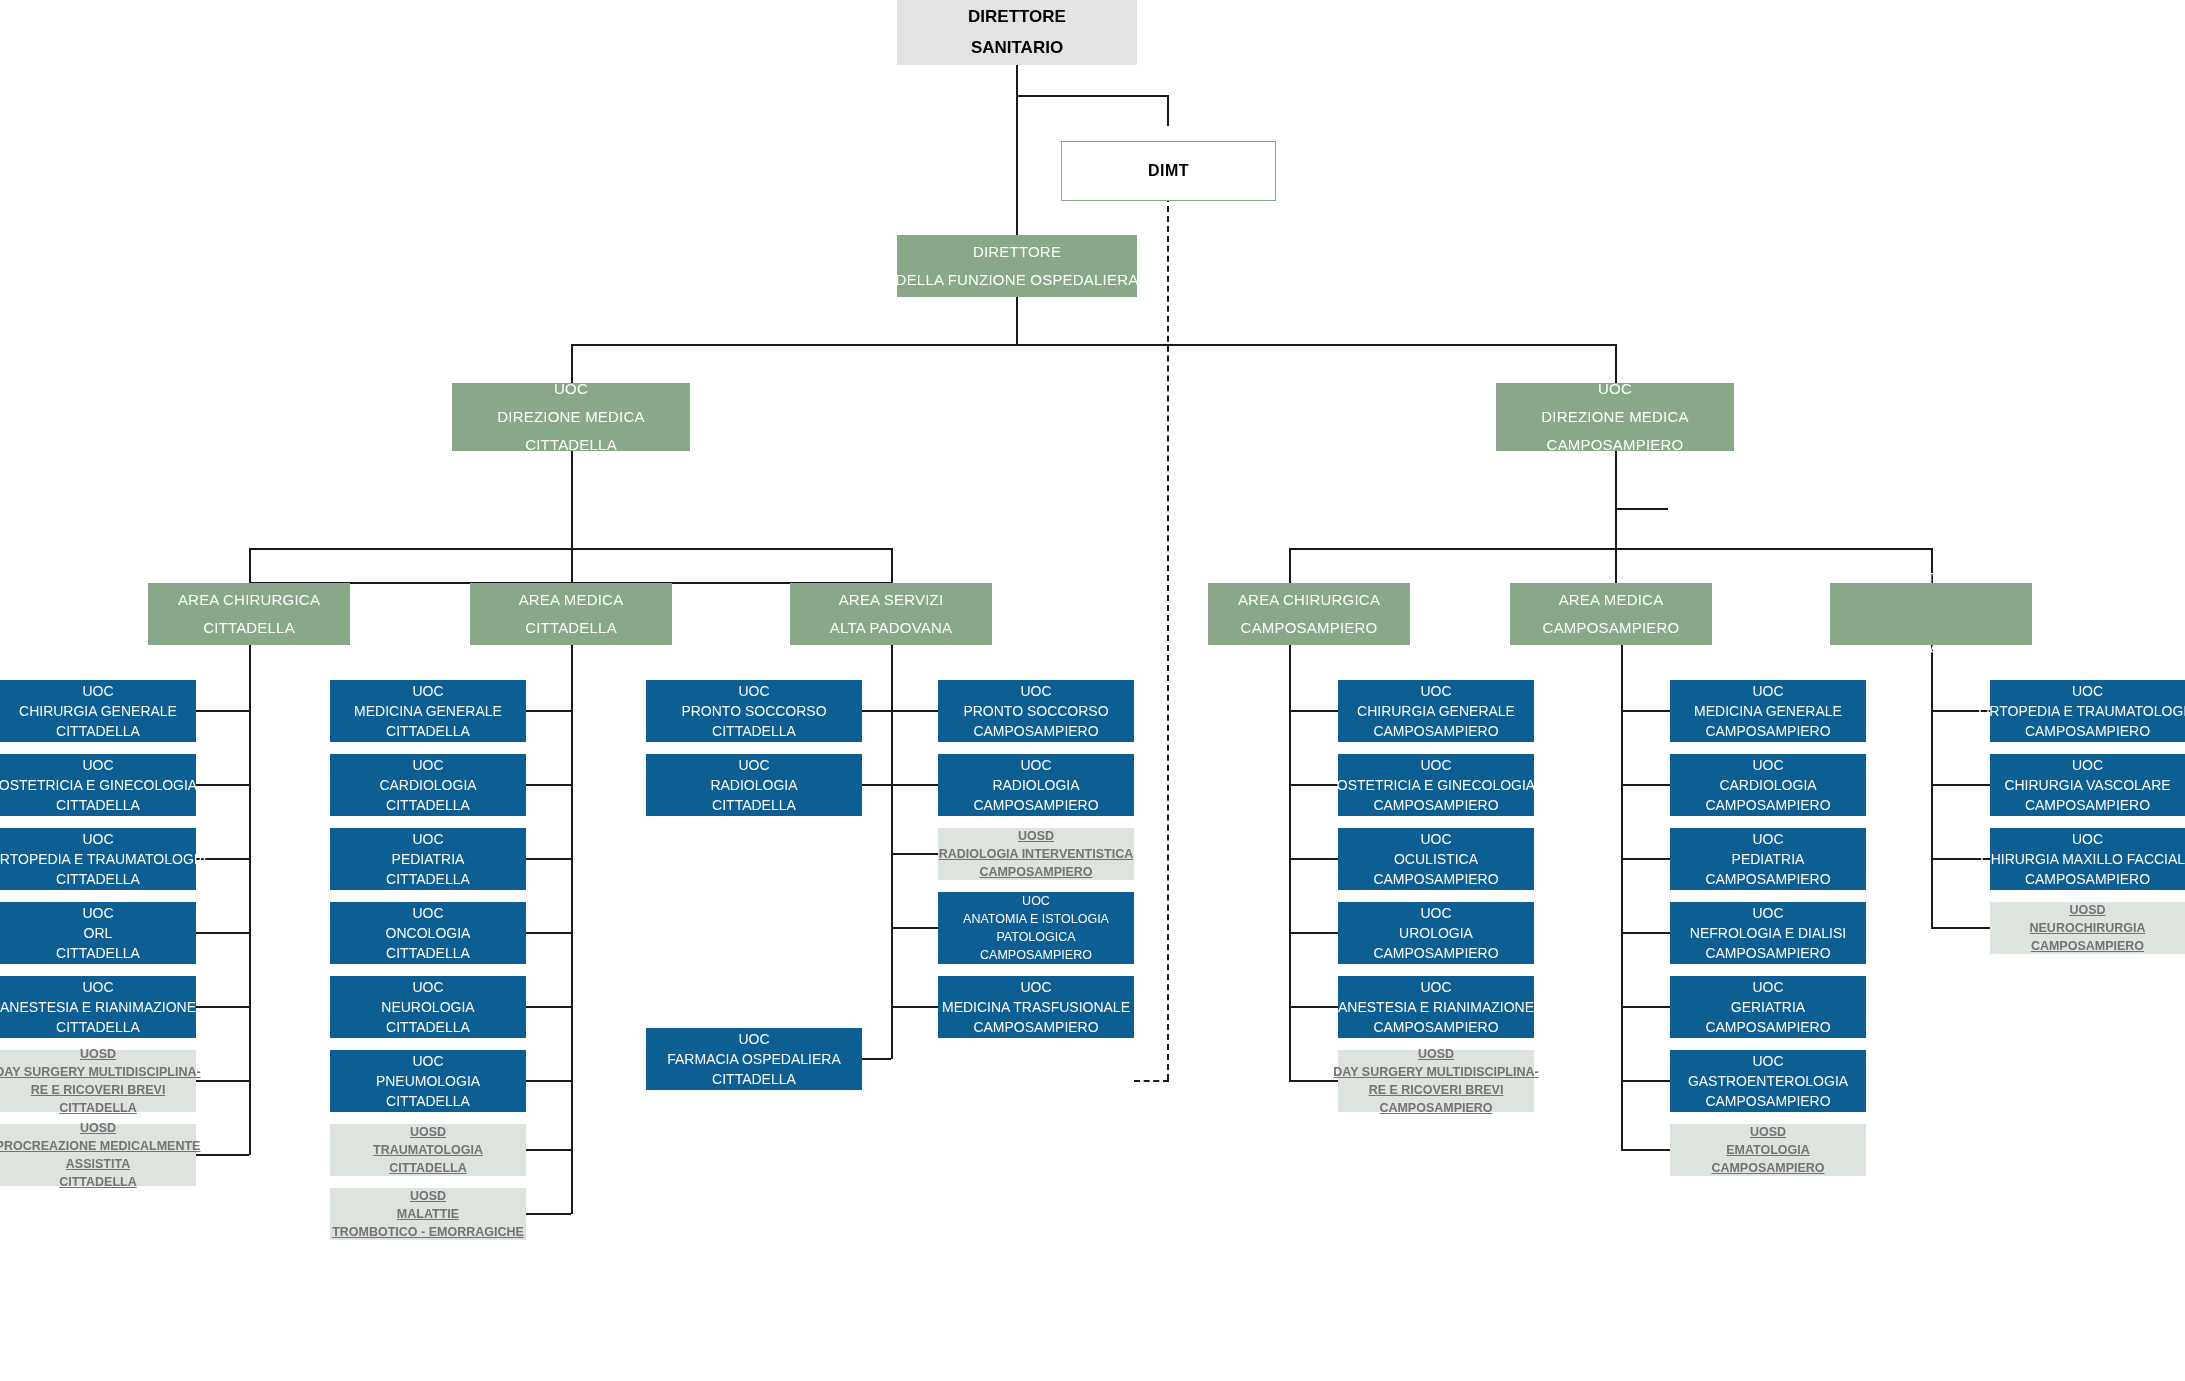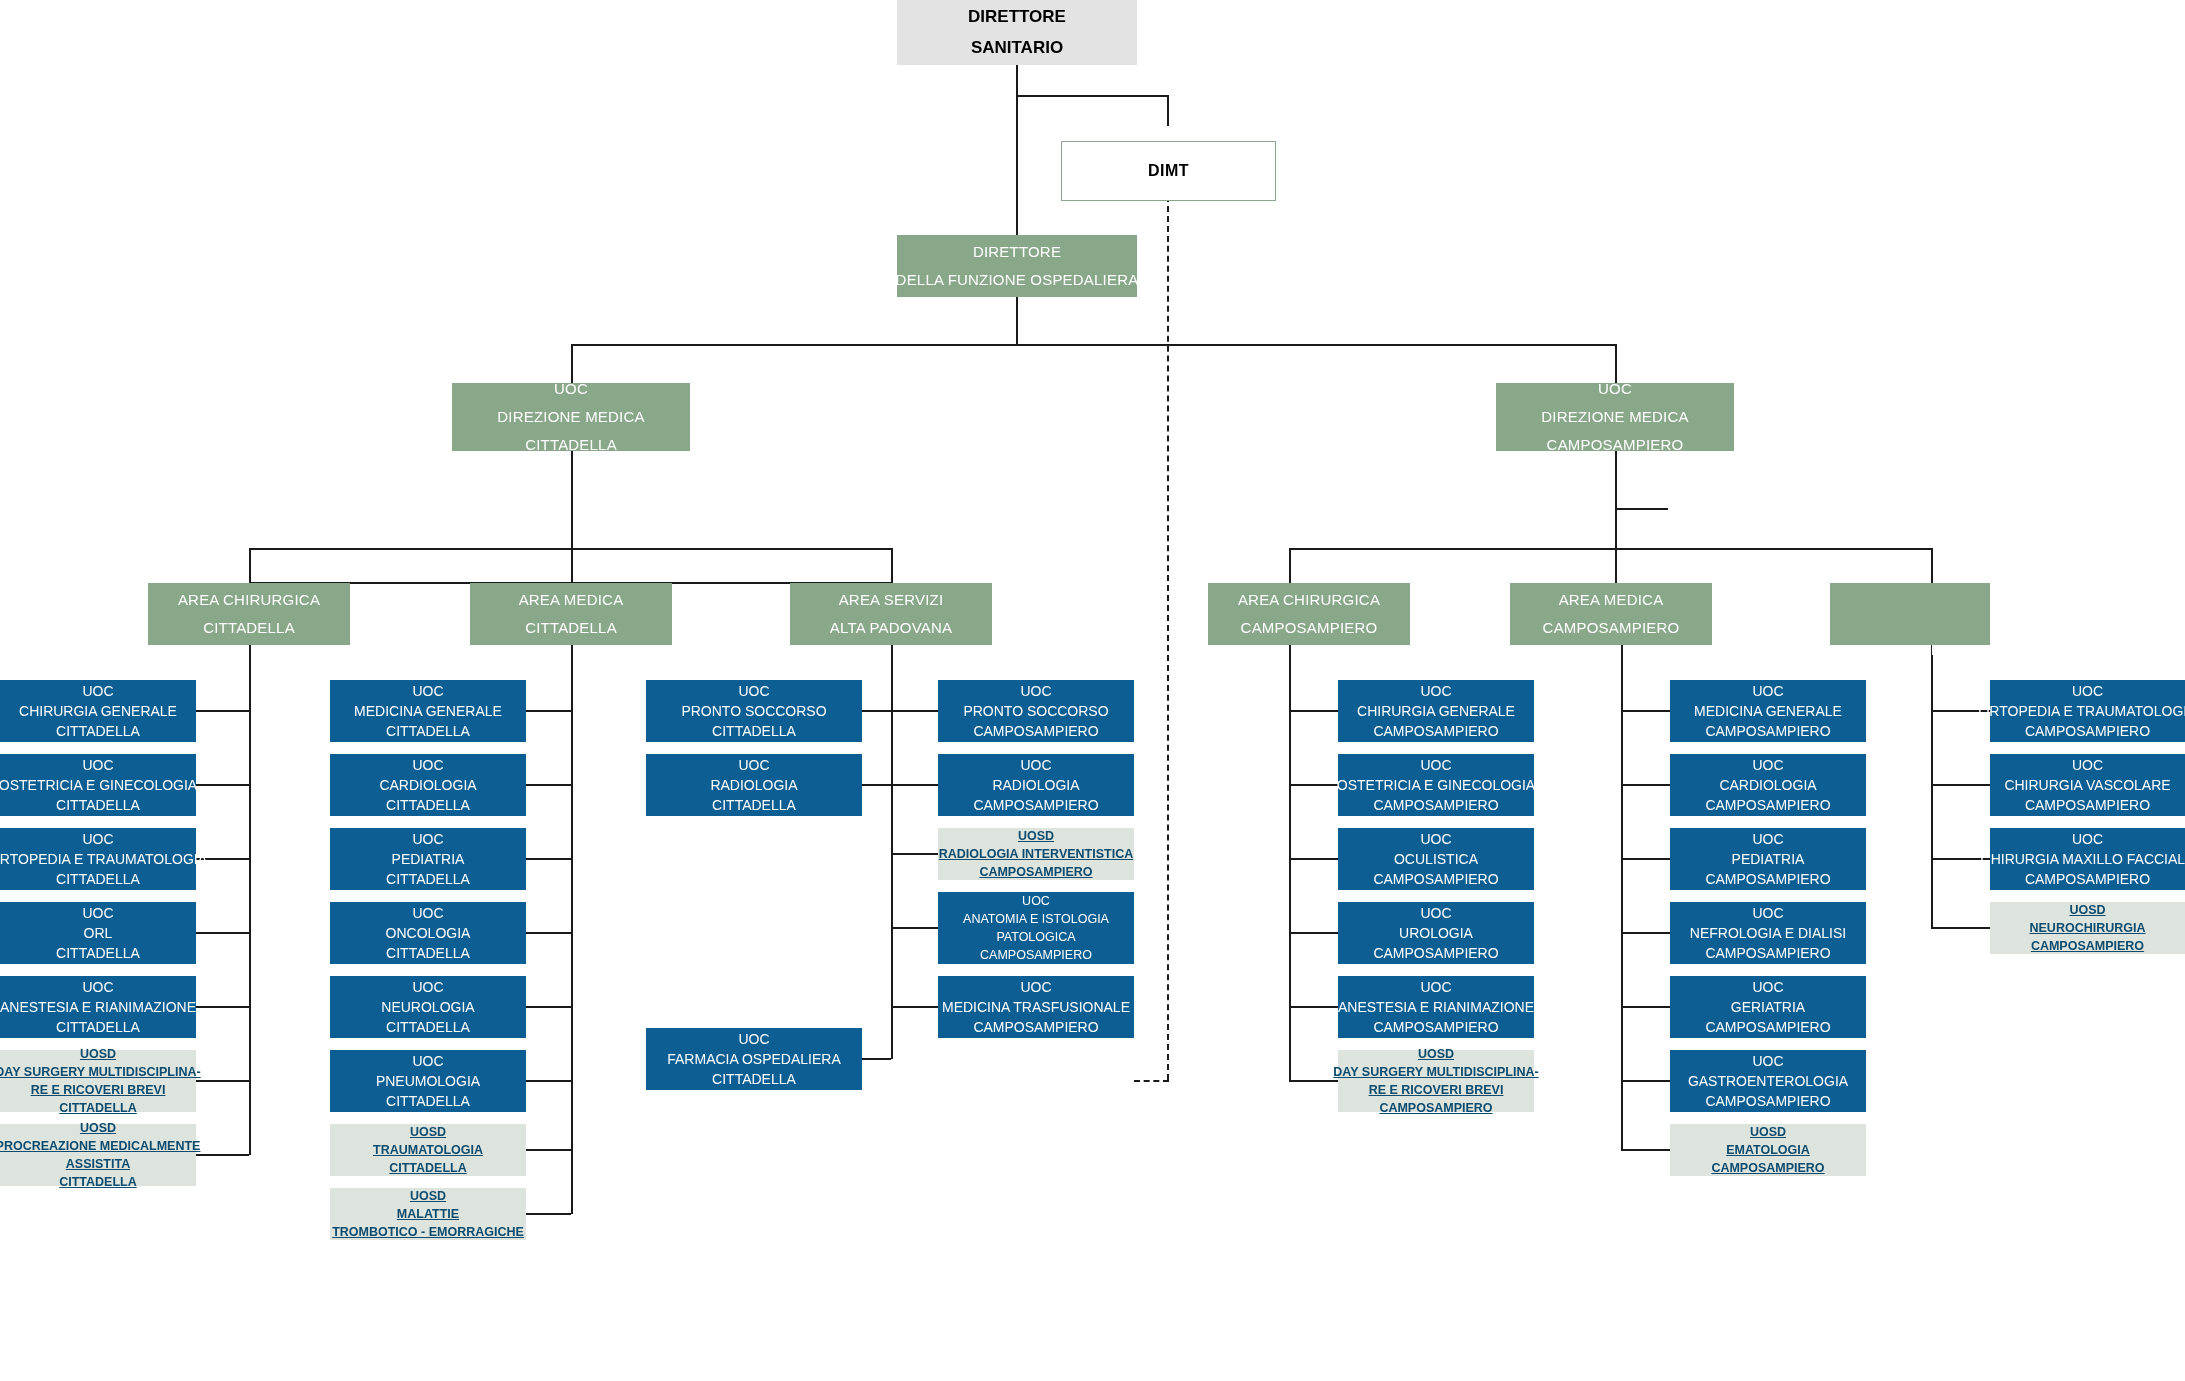--- a/index.html
+++ b/index.html
@@ -11,21 +11,21 @@
 
   
   .b-root{background:#e3e3e3;color:#000000;font-weight:bold;font-size:17px;}
   
   .b-white{background:#ffffff;border:1.5px solid #8aa98a;color:#000000;font-weight:bold;font-size:16px;letter-spacing:.5px;}
   
   .b-green{background:#89a889;color:#ffffff;font-size:15px;font-weight:400;letter-spacing:.2px;}
   
   .b-blue{background:#0d5e93;color:#ffffff;font-size:14px;font-weight:400;}
   
-  .b-uosd{background:#dde4dd;color:#0c4a6e;font-size:12.5px;font-weight:bold;}
+  .b-uosd{background:#dde4dd;color:#737373;font-size:12.5px;font-weight:bold;}
   .b-uosd span{text-decoration:underline;}
   
   .b-uos{background:#dbe8f7;color:#000000;font-size:12.5px;font-weight:bold;}
 
   .ln{display:block;white-space:nowrap;}
   .b-blue .ln{font-size:14px;}
   .b-blue.small .ln{font-size:12.5px;}
   .b-green .ln{margin:3px 0;}
   .b-root .ln{margin:3px 0;}
 
@@ -150,21 +150,21 @@
     <span class="ln">ALTA PADOVANA</span>
   </div>
   <div class="box b-green" style="left:1208px;top:583px;width:202px;height:62px;">
     <span class="ln">AREA CHIRURGICA</span>
     <span class="ln">CAMPOSAMPIERO</span>
   </div>
   <div class="box b-green" style="left:1510px;top:583px;width:202px;height:62px;">
     <span class="ln">AREA MEDICA</span>
     <span class="ln">CAMPOSAMPIERO</span>
   </div>
-  <div class="box b-green" style="left:1830px;top:583px;width:160px;height:62px;gap:44px;">
+  <div class="box b-green" style="left:1830px;top:583px;width:202px;height:62px;gap:44px;">
     <span class="ln">CTO</span>
     <span class="ln">CAMPOSAMPIERO</span>
   </div>
 
   <div id="leafs">
       <div class="box b-blue" style="left: 0px; top: 680px; width: 196px; height: 62px;">
         <span class="ln">UOC</span>
         <span class="ln">CHIRURGIA GENERALE</span>
         <span class="ln">CITTADELLA</span>
       </div>

